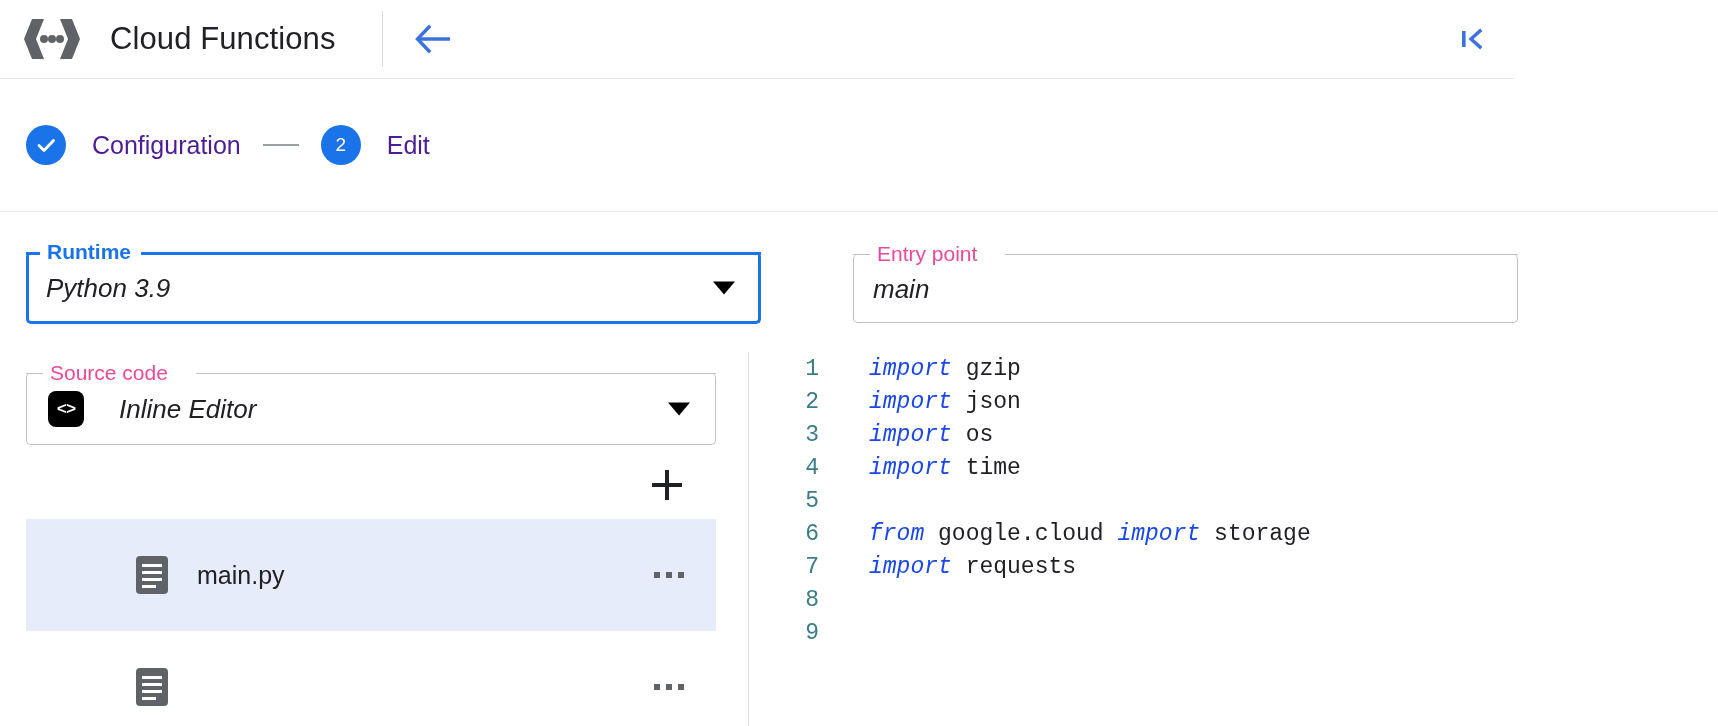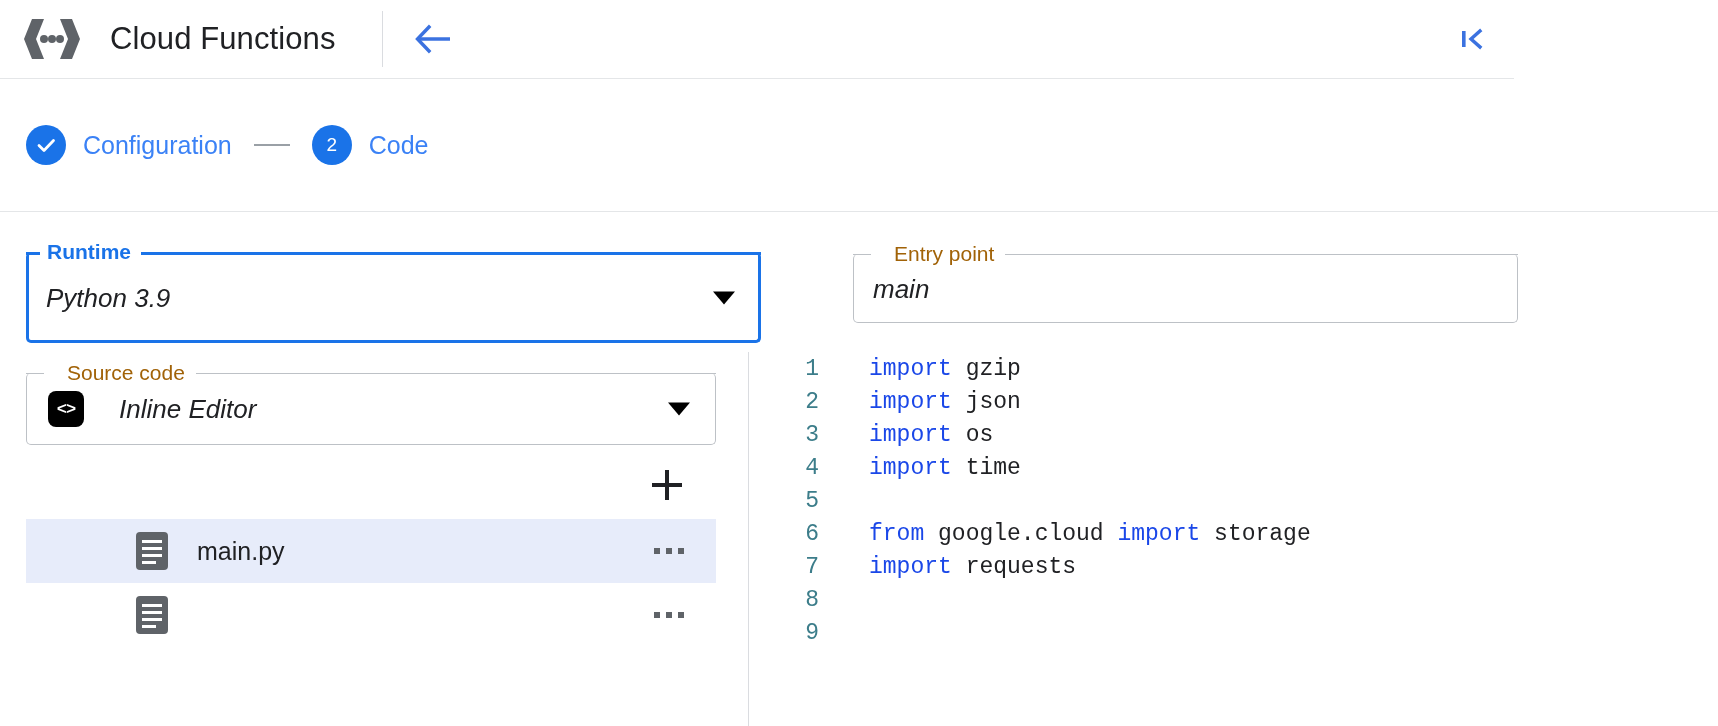--- a/index.html
+++ b/index.html
@@ -73,22 +73,22 @@
   }
   .step { display: flex; align-items: center; }
   .step-marker {
     width: 40px; height: 40px; border-radius: 50%;
     background: #1a73e8;
     display: flex; align-items: center; justify-content: center;
     color: #fff; font-size: 19px;
     flex: none;
   }
   .step-label {
-    font-size: 25px; color: #3b82f6;
-    margin-left: 17px;
+    font-size: 25px; color: #4c1d95;
+    margin-left: 26px;
     white-space: nowrap;
   }
   .step-connector {
     width: 36px; height: 2px;
     background: #9aa0a6;
     margin: 0 22px;
   }
 
   
   .content {
@@ -128,21 +128,21 @@
   }
   .field-label {
     position: absolute;
     top: -13px;
     background: #fff;
     padding: 0 7px;
     font-size: 21px;
     white-space: nowrap;
     line-height: 26px;
   }
-  .field.gray .field-label { color: #a16207; left: 34px; }
+  .field.gray .field-label { color: #ec4899; left: 17px; }
   .field.focused .field-label { color: #1a73e8; font-weight: 700; left: 14px; }
   .field-value {
     position: absolute;
     left: 20px;
     top: 50%; transform: translateY(-50%);
     font-size: 26px;
     color: #202124;
     white-space: nowrap;
     font-style: italic;
   }
@@ -191,21 +191,21 @@
   }
   .add-file-btn .plus-h {
     position: absolute; width: 30px; height: 4px; background: #202124;
   }
   .add-file-btn .plus-v {
     position: absolute; width: 4px; height: 30px; background: #202124;
   }
   .file-list { position: absolute; left: 26px; top: 519px; width: 690px; }
   .file-row {
     position: relative;
-    height: 64px;
+    height: 112px;
     display: flex; align-items: center;
     cursor: pointer;
   }
   .file-row.selected { background: #e7ecfa; }
   .file-icon {
     width: 32px; height: 38px;
     border-radius: 4px;
     background: #5f6368;
     margin-left: 110px;
     flex: none;
@@ -258,21 +258,21 @@
     text-align: right;
     color: #3c7d8a;
     flex: none;
     padding-right: 0;
   }
   .code-text {
     margin-left: 50px;
     white-space: pre;
     color: #202124;
   }
-  .kw { color: #1a47e8; }
+  .kw { color: #1a47e8; font-style: italic; }
 </style>
 </head>
 <body>
 
 <div class="appbar">
   <div class="brand">
     <div class="cf-logo">
       <svg width="60" height="48" viewBox="0 0 60 48" aria-hidden="true">
         <path d="M22 4 L10 4 L2 24 L10 44 L22 44 L14 24 Z" fill="#5f6368"></path>
         <path d="M38 4 L50 4 L58 24 L50 44 L38 44 L46 24 Z" fill="#5f6368"></path>
@@ -310,28 +310,28 @@
         <path d="M4 11.5 L9 16.5 L18.5 6.5" stroke="#ffffff" stroke-width="2.8" fill="none" stroke-linecap="round" stroke-linejoin="round"></path>
       </svg>
     </div>
     <div class="step-label">Configuration</div>
   </div>
 
   <div class="step-connector"></div>
 
   <div class="step">
     <div class="step-marker">2</div>
-    <div class="step-label">Code</div>
+    <div class="step-label">Edit</div>
   </div>
 
 </div>
 
 <div class="content">
 
-  <div class="field focused" style="left:26px; top:39px; width:735px; height:91px;">
+  <div class="field focused" style="left:26px; top:39px; width:735px; height:72px;">
     <div class="outline"></div>
     <div class="notch-top-left" style="left:0; width:14px;"></div>
     <div class="notch-top-right" style="left:115px; right:0;"></div>
     <div class="field-label">Runtime</div>
     <div class="field-value">Python 3.9</div>
     <div class="field-caret"></div>
   </div>
   <div class="help-icon" style="left:781px; top:258px;">?</div>
 
   <div class="field gray" style="left:853px; top:41px; width:665px; height:69px;">

